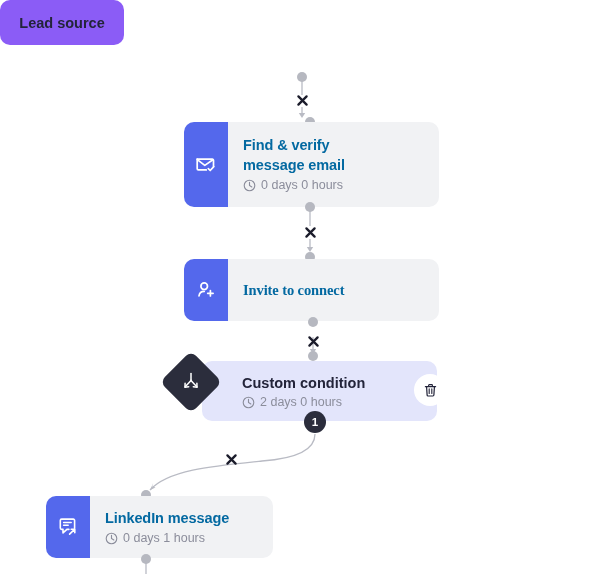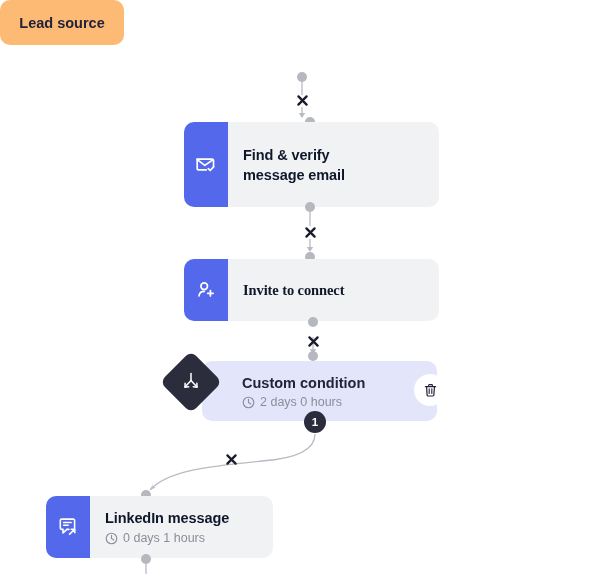--- a/index.html
+++ b/index.html
@@ -49,42 +49,42 @@
   .node .body {
     flex: 1 1 auto;
     background: #f1f2f4;
     border-radius: 0 10px 10px 0;
     padding: 11px 14px 11px 15px;
     display: flex;
     flex-direction: column;
     justify-content: center;
   }
   .node .title {
-    color: #0f172a;
+    color: #0369a1;
     font-size: 14.5px;
     font-weight: bold;
     line-height: 20px;
     letter-spacing: -0.1px;
   }
   .node .meta {
     display: flex;
     align-items: center;
     gap: 5px;
     margin-top: 2px;
     color: #8b8d9b;
     font-size: 12.5px;
     line-height: 17px;
   }
   .node .meta svg { display: block; }
 
   
   #node-lead {
     left: 240px; top: 30px;
     width: 124px; height: 45px;
-    background: #fdba74;
+    background: #8b5cf6;
     border-radius: 10px;
     display: flex;
     align-items: center;
     justify-content: center;
   }
   #node-lead .title {
     font-size: 14.5px;
     font-weight: bold;
     color: #23243a;
   }
@@ -218,20 +218,27 @@
         <path d="M3.2 6.2 h15.2 a1.1 1.1 0 0 1 1.1 1.1 v6.0" stroke="#ffffff" stroke-width="1.7" stroke-linecap="round"></path>
         <path d="M3.2 6.2 v9.6 a1.1 1.1 0 0 0 1.1 1.1 h8.0" stroke="#ffffff" stroke-width="1.7" stroke-linecap="round"></path>
         <path d="M3.6 6.8 L10.8 12.4 L18.9 6.8" stroke="#ffffff" stroke-width="1.7" stroke-linecap="round" stroke-linejoin="round"></path>
         <path d="M14.3 15.6 l1.9 1.9 l3.6 -3.9" stroke="#ffffff" stroke-width="1.7" stroke-linecap="round" stroke-linejoin="round"></path>
       </svg>
     </div>
     <div class="body">
       <div class="title">
         <div>Find &amp; verify</div>
         <div>message email</div>
+      </div>
+      <div class="meta">
+        <svg width="13" height="13" viewBox="0 0 14 14">
+          <circle cx="7" cy="7" r="5.7" fill="none" stroke="#8b8d9b" stroke-width="1.2"></circle>
+          <path d="M7 3.6 V7 L9.5 8.6" stroke="#8b8d9b" stroke-width="1.2" stroke-linecap="round" fill="none"></path>
+        </svg>
+        <span>0 days 0 hours</span>
       </div>
     </div>
   </div>
   <div class="port" style="left:305px; top:202px;"></div>
 
   <div class="xbtn" style="left:302px; top:224px;">
     <svg width="13" height="13" viewBox="0 0 13 13">
       <path d="M2.4 2.4 L10.6 10.6 M10.6 2.4 L2.4 10.6" stroke="#1b1c2b" stroke-width="2.3" stroke-linecap="round"></path>
     </svg>
   </div>

